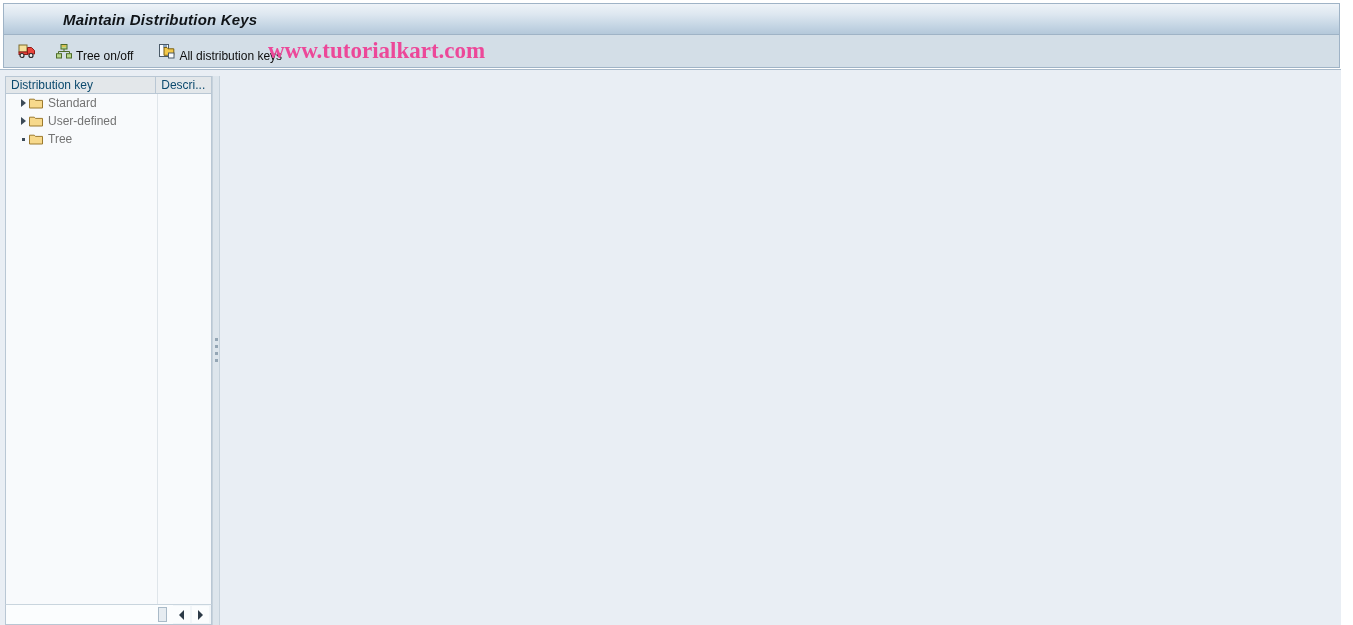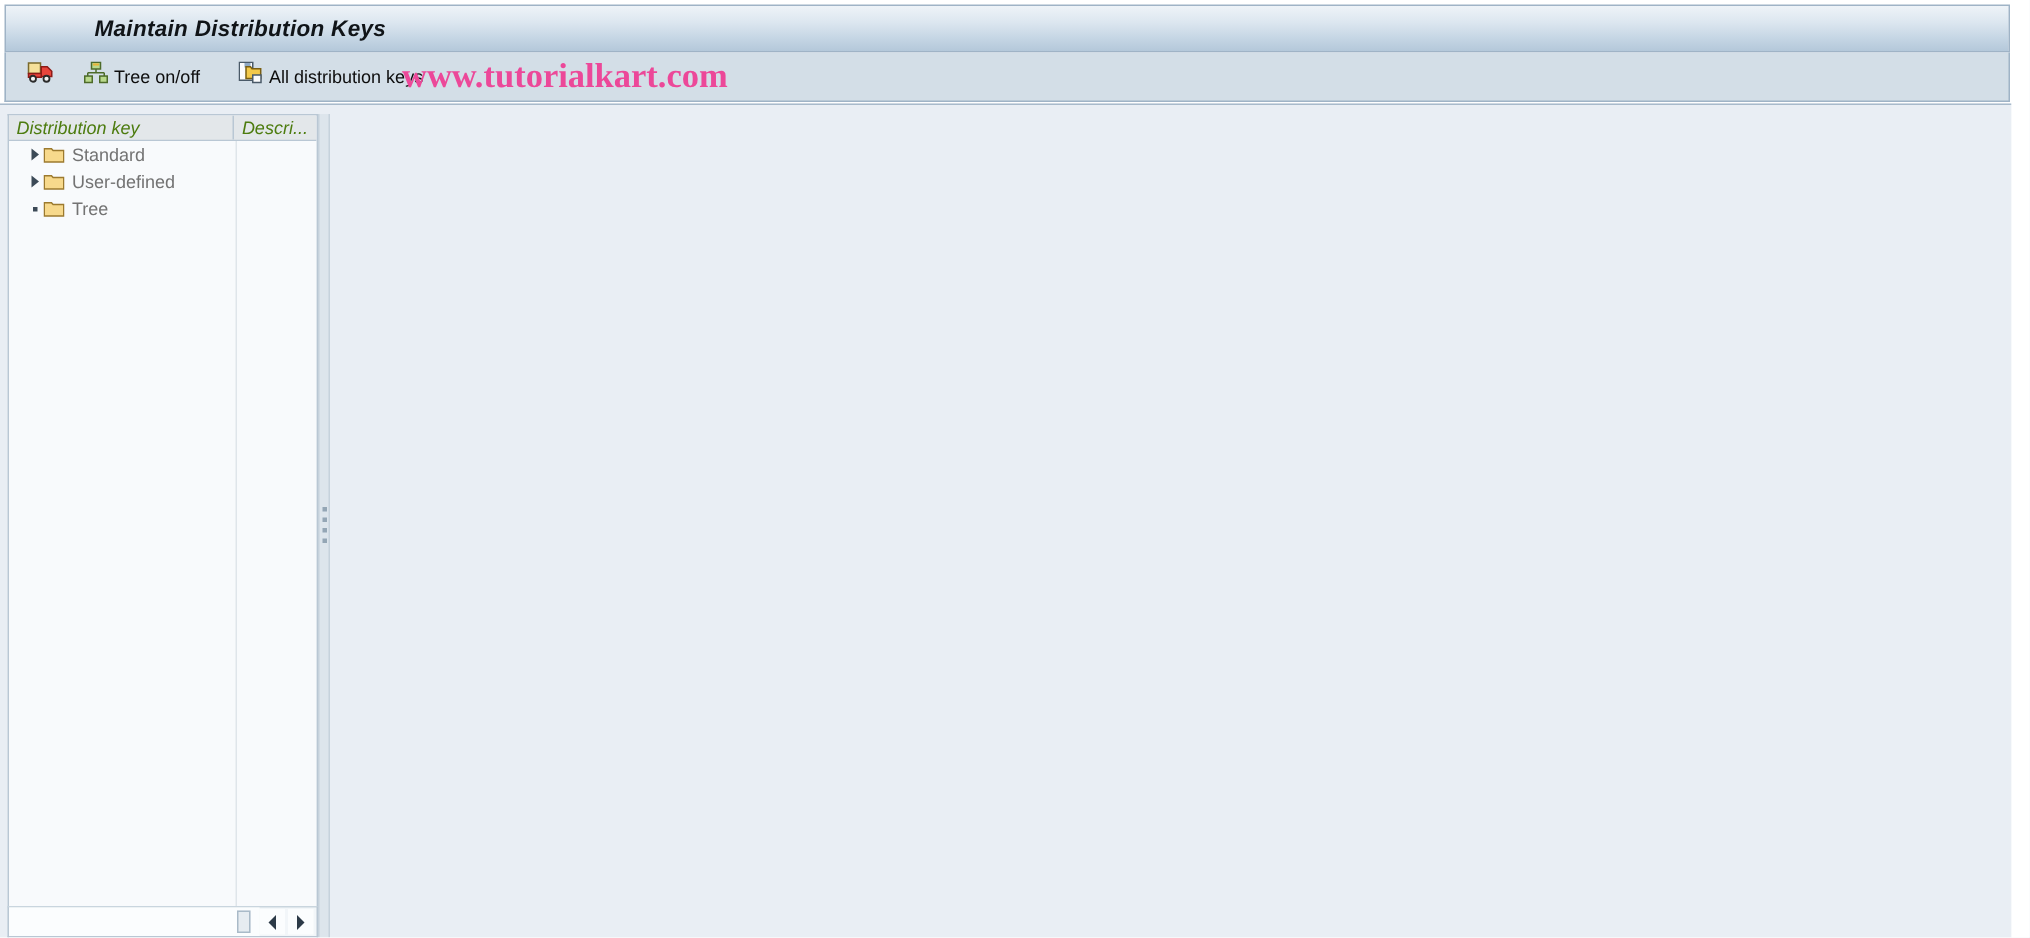--- a/index.html
+++ b/index.html
@@ -50,21 +50,21 @@
     box-sizing: border-box;
     border: 1px solid #9fb3c6;
     border-top: none;
     background: #d3dee7;
     display: flex;
     align-items: center;
     overflow: hidden;
   }
   .tb-btn {
     display: flex;
-    align-items: center;
+    align-items: flex-end;
     height: 25px;
     padding: 0 4px;
     margin-left: 6px;
     border: 1px solid transparent;
     box-sizing: border-box;
     cursor: default;
     white-space: nowrap;
   }
   .tb-btn:first-child { margin-left: 9px; }
   .tb-label {
@@ -113,28 +113,27 @@
   }
   .tree-header {
     display: flex;
     height: 17px;
     background: #e3e7ea;
     border-bottom: 1px solid #b9c7d4;
     box-sizing: border-box;
   }
   .th-cell {
     font-size: 12px;
-    color: #4d7c0f;
+    color: #0c4a6e;
     padding-left: 5px;
     line-height: 16px;
     box-sizing: border-box;
     overflow: hidden;
     white-space: nowrap;
     background: #e3e7ea;
-    font-style: italic;
   }
   .th-key { width: 151px; border-right: 1px solid #b9c7d4; }
   .th-desc { width: 55px; }
 
   .tree-body {
     position: relative;
     height: 531px;
     background: #f8fafc;
   }
   .tree-col-line {

